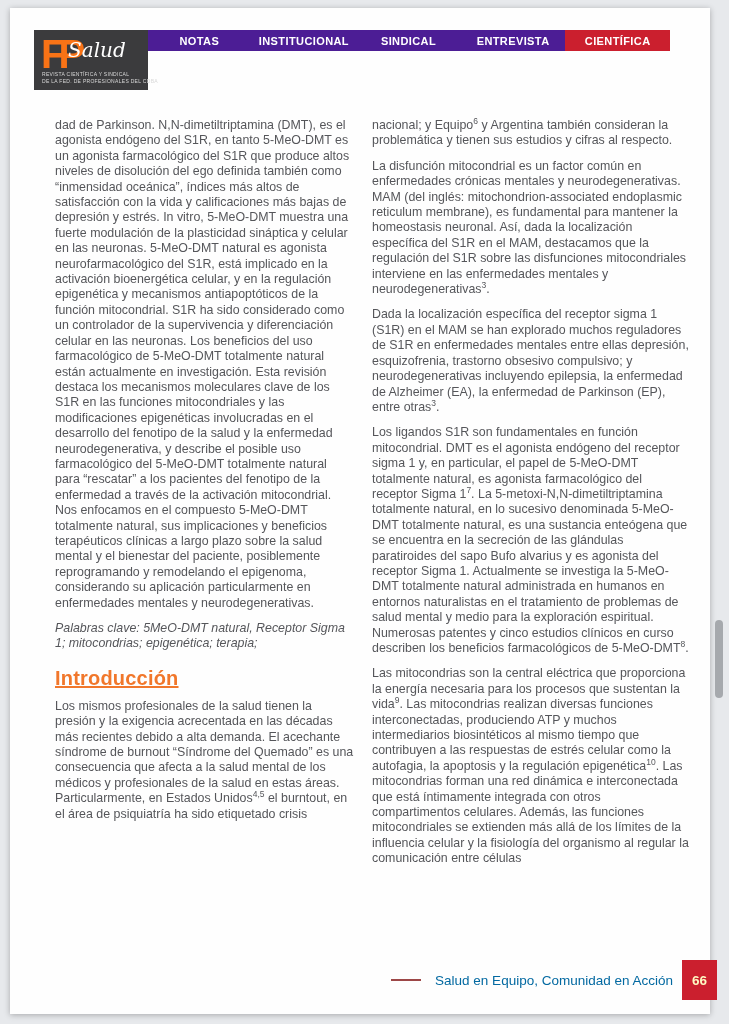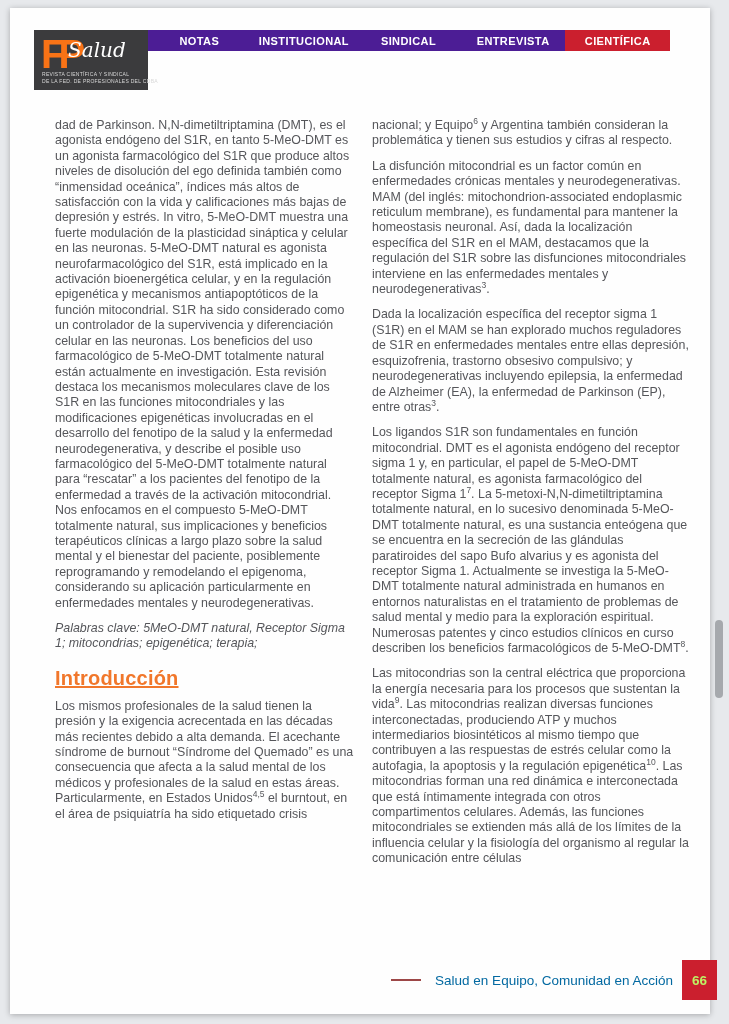--- a/index.html
+++ b/index.html
@@ -58,21 +58,21 @@
     text-decoration:underline;
   }
   
   .footer {
     position:absolute; right:0; bottom:14px; height:40px;
     display:flex; align-items:center;
   }
   .footer-dash { width:30px; height:2px; background:#9d4747; margin-right:14px; }
   .footer-text { font-size:13.5px; color:#0369a1; margin-right:9px; }
   .page-badge {
-    width:35px; height:40px; background:#cb1f2e; color:#bef264;
+    width:35px; height:40px; background:#cb1f2e; color:#fef9c3;
     font-weight:bold; font-size:13.5px; display:flex; align-items:center;
     justify-content:center; margin-right:-7px;
   }
   
   .scroll-thumb {
     position:absolute; left:715px; top:620px; width:8px; height:78px;
     background:#a6a9ad; border-radius:4px;
   }
 </style>
 </head>

